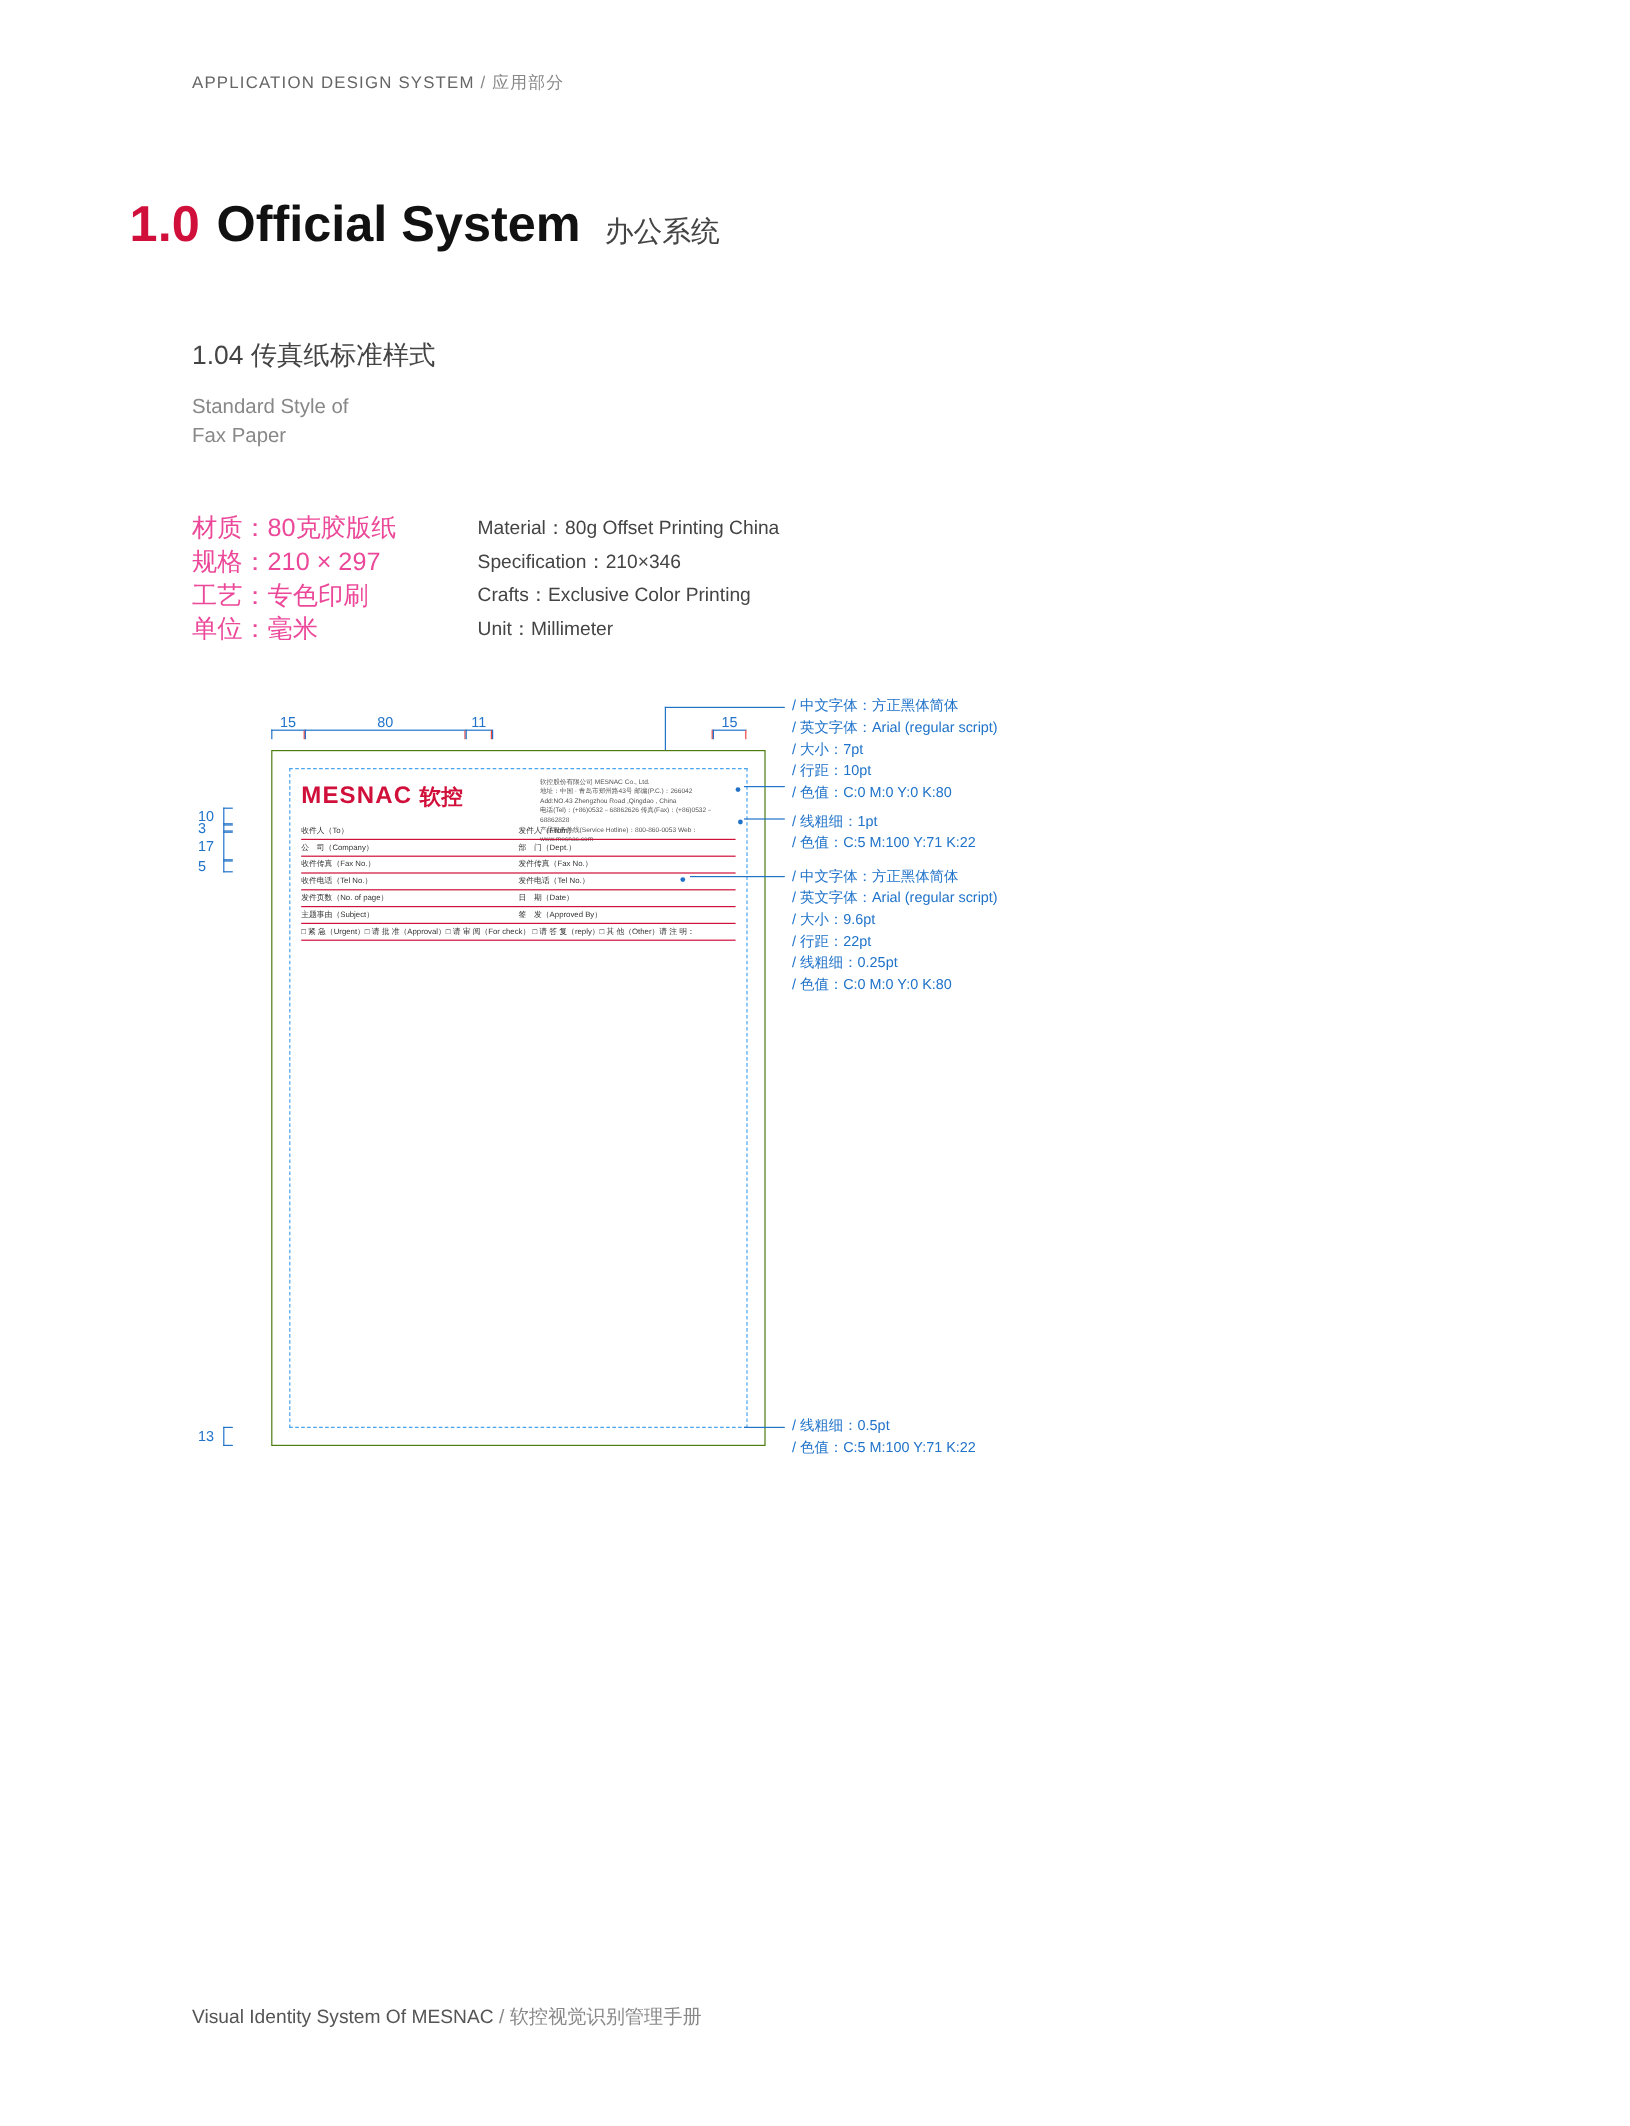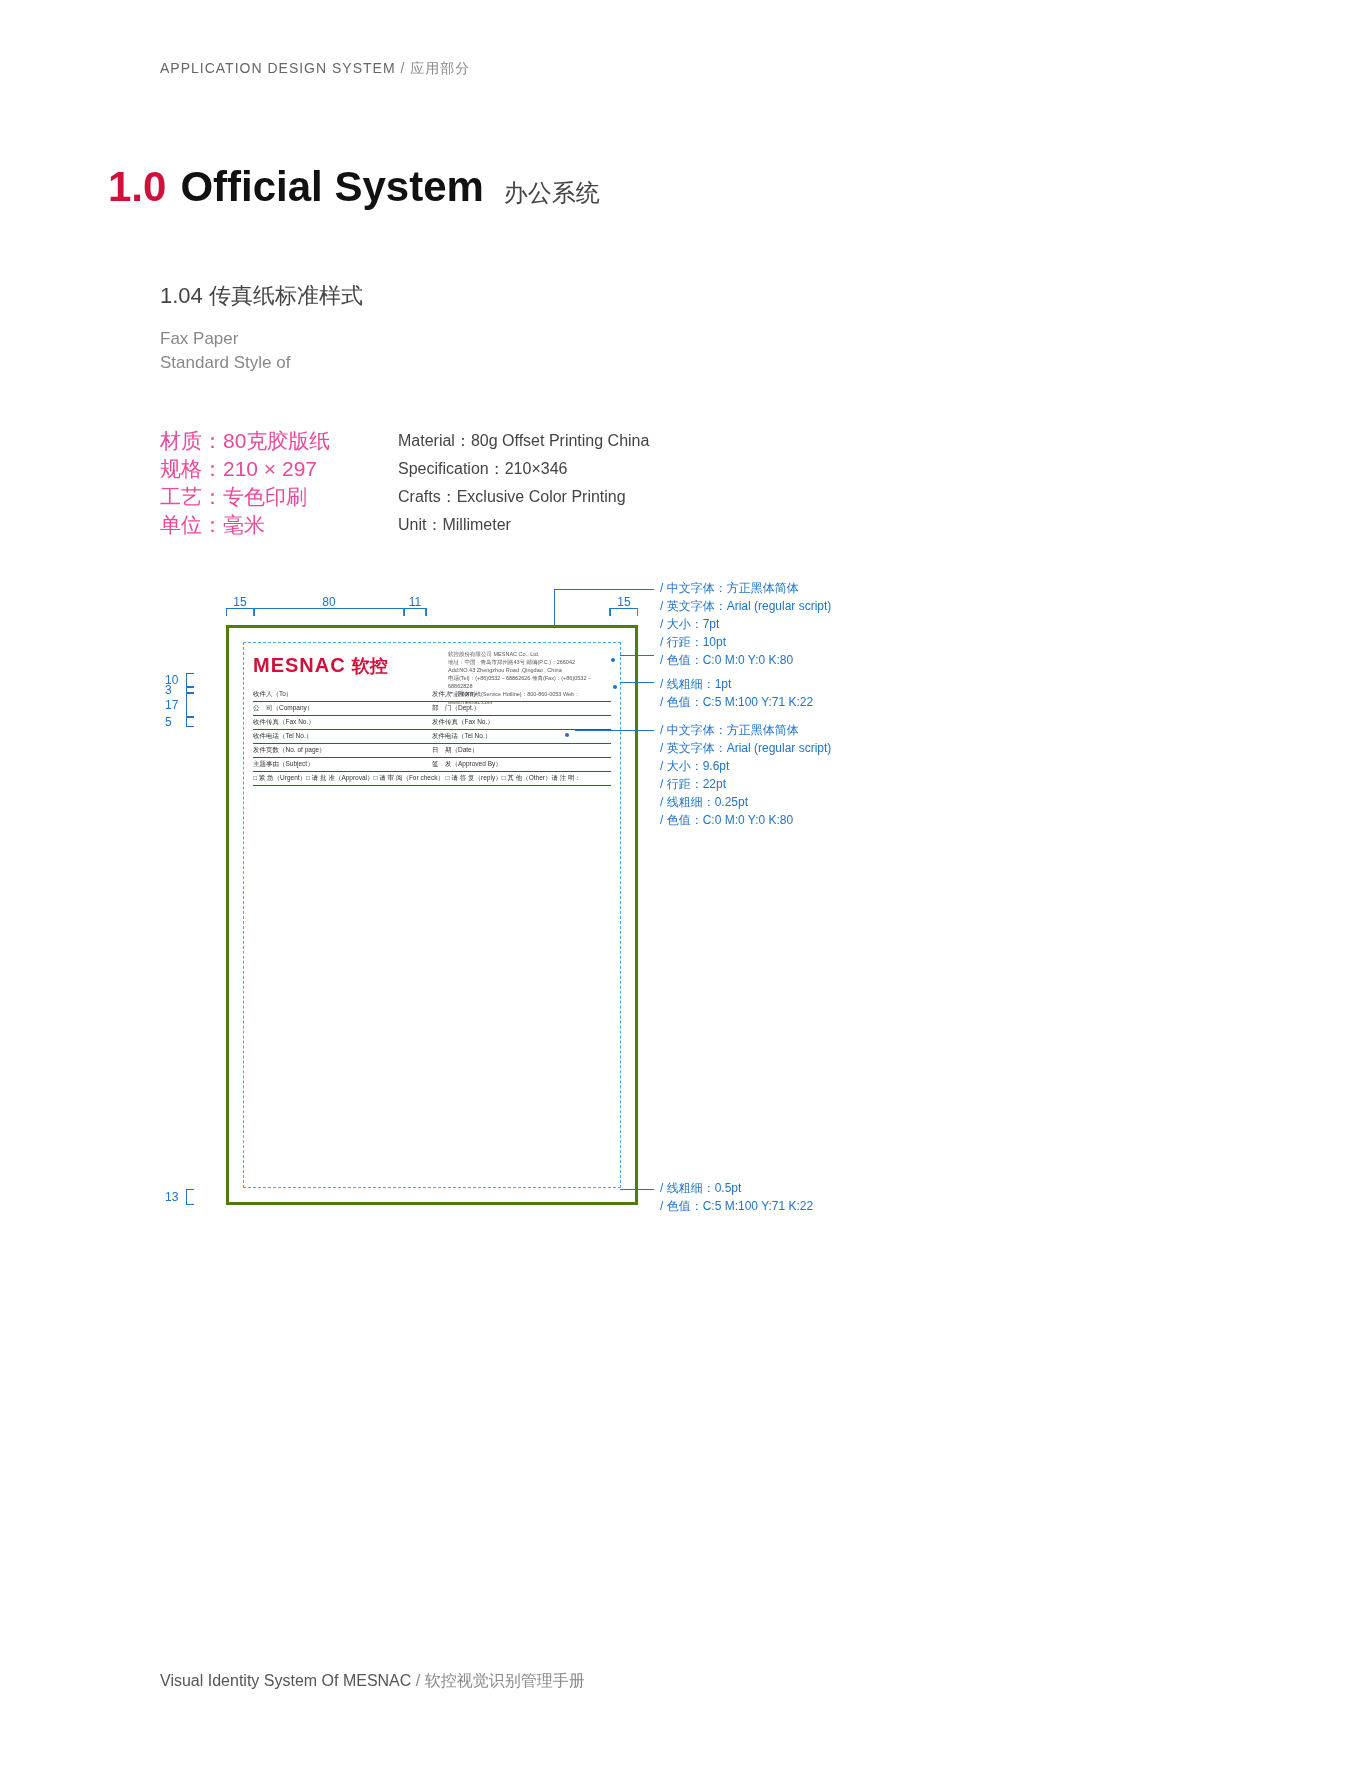--- a/index.html
+++ b/index.html
@@ -19,21 +19,21 @@
   .title-main { color: #111; font-weight: 700; font-size: 42px; }
   .title-sub { color: #444; font-size: 24px; margin-left: 6px; }
   .section-title { margin: 70px 11px 0 160px; font-size: 22px; color: #444; }
   .section-sub { margin: 16px 0 0 160px; font-size: 17px; color: #888; line-height: 24px; }
   .spec-block { margin: 52px 0 0 160px; display: flex; gap: 28px; }
   .spec-col-cn { width: 210px; font-size: 21px; color: #ec4899; line-height: 28px; }
   .spec-col-en { font-size: 16px; color: #444; line-height: 28px; }
   .diagram-area { position: relative; margin: 50px 0 0 0; height: 720px; }
   .fax-sheet {
     position: absolute; left: 226px; top: 36px; width: 412px; height: 580px;
-    border: 3px solid #4d7c0f;
+    border: 1px solid #4d7c0f;
   }
   .fax-sheet::before {
     content: ""; position: absolute; left: 14px; top: 14px; right: 14px; bottom: 14px;
     border: 1px dashed #4aa5f0;
   }
   .logo-row { position: absolute; left: 24px; top: 26px; right: 24px; display: flex; }
   .logo-text { color: #d0103a; font-weight: 800; font-size: 20px; letter-spacing: 1px; }
   .logo-cn { color: #d0103a; font-weight: 700; font-size: 18px; margin-left: 6px; }
   .company-info { position: absolute; right: 22px; top: 22px; width: 165px; font-size: 5.5px; line-height: 8px; color: #555; }
   .company-info .row { display: flex; align-items: center; }
@@ -66,22 +66,22 @@
   </div>
 
   <div class="title-row">
     <span class="title-num">1.0</span>
     <span class="title-main">Official System</span>
     <span class="title-sub">办公系统</span>
   </div>
 
   <div class="section-title">1.04 传真纸标准样式</div>
   <div class="section-sub">
+    <div>Standard Style of</div>
     <div>Fax Paper</div>
-    <div>Standard Style of</div>
   </div>
 
   <div class="spec-block">
     <div class="spec-col-cn">
       <div>材质：80克胶版纸</div>
       <div>规格：210 × 297</div>
       <div>工艺：专色印刷</div>
       <div>单位：毫米</div>
     </div>
     <div class="spec-col-en">
@@ -91,21 +91,21 @@
       <div>Unit：Millimeter</div>
     </div>
   </div>
 
   <div class="diagram-area">
 
     <div class="ruler-top" id="ruler-top">
         <div class="ruler-seg" style="width: 28px;">
           <span class="ruler-lbl">15</span>
         </div>
-        <div class="ruler-seg" style="width: 150px; text-align: center;">
+        <div class="ruler-seg" style="width: 134px; text-align: center;">
           <span class="ruler-lbl">80</span>
         </div>
         <div class="ruler-seg" style="width: 22px;">
           <span class="ruler-lbl">11</span>
         </div>
         <div class="ruler-seg" style="width: 184px; border-top: none;"></div>
         <div class="ruler-seg" style="width: 28px;">
           <span class="ruler-lbl">15</span>
         </div>
       </div>

